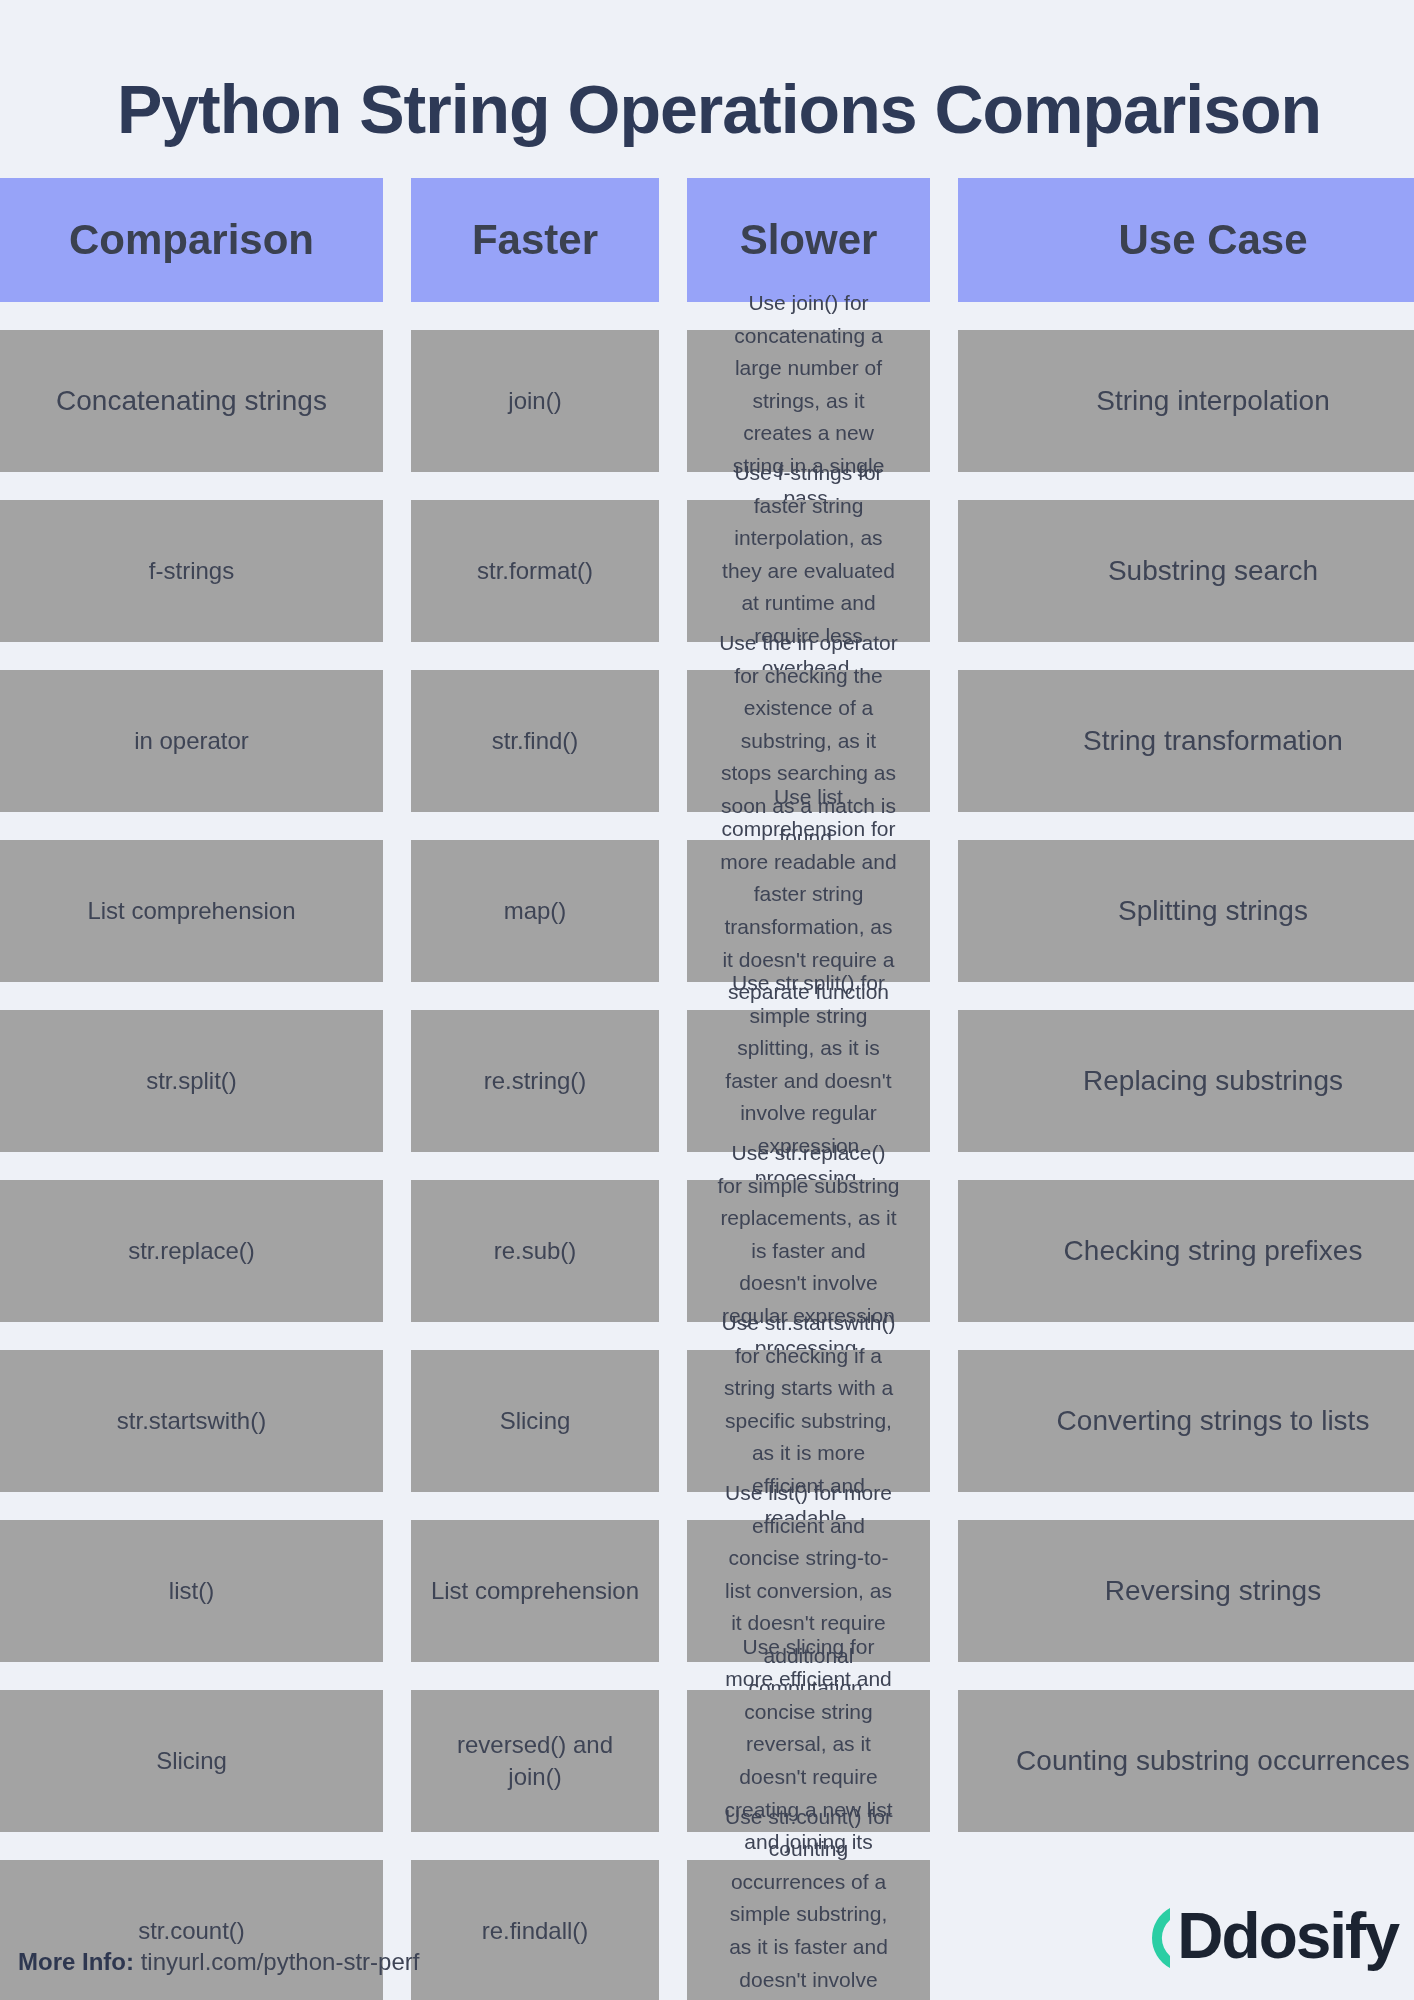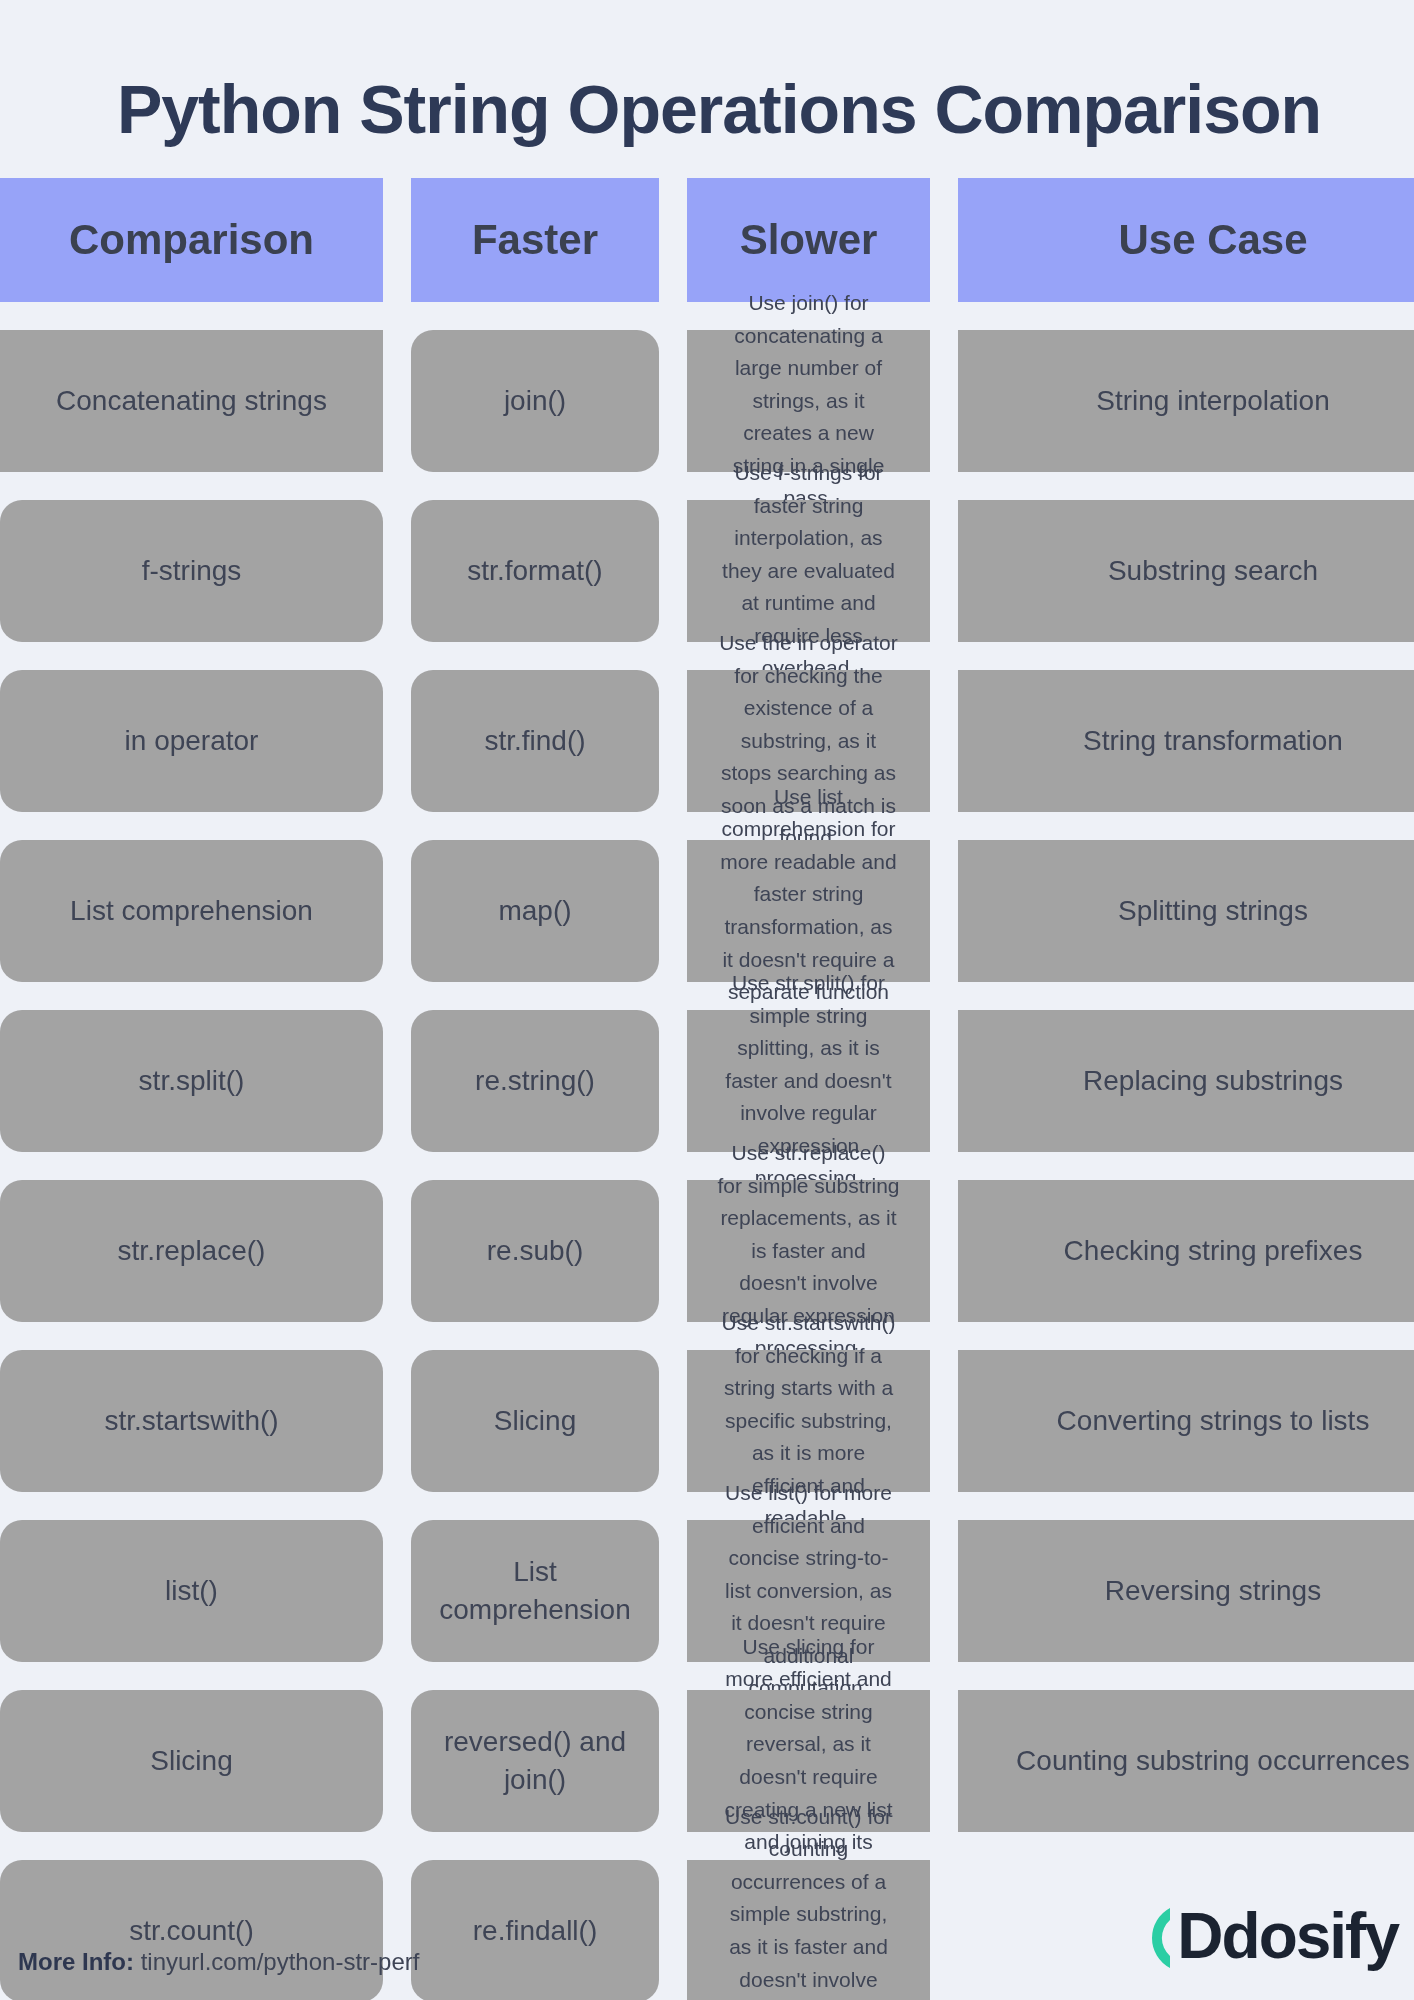--- a/index.html
+++ b/index.html
@@ -40,21 +40,21 @@
     text-align: center;
     color: #3e4455;
   }
   .cell.head {
     background: #97a3f8;
     font-weight: bold;
     font-size: 42px;
     color: #3b4150;
   }
   .c-comparison { font-size: 28px; padding: 3px 24px; line-height: 1.35; }
-  .c-faster, .c-slower { font-size: 28px; padding: 0 16px; line-height: 1.35; border-radius: 22px; }
+  .c-faster, .c-slower { font-size: 24px; padding: 0 16px; line-height: 1.35; }
   .c-usecase { font-size: 21px; line-height: 1.55; padding: 0 30px; }
   .footer-info {
     position: absolute;
     left: 18px; top: 1948px;
     font-size: 24px;
     color: #3e4455;
     margin: 0;
   }
   .footer-info b { color: #2e3750; }
   .logo {

